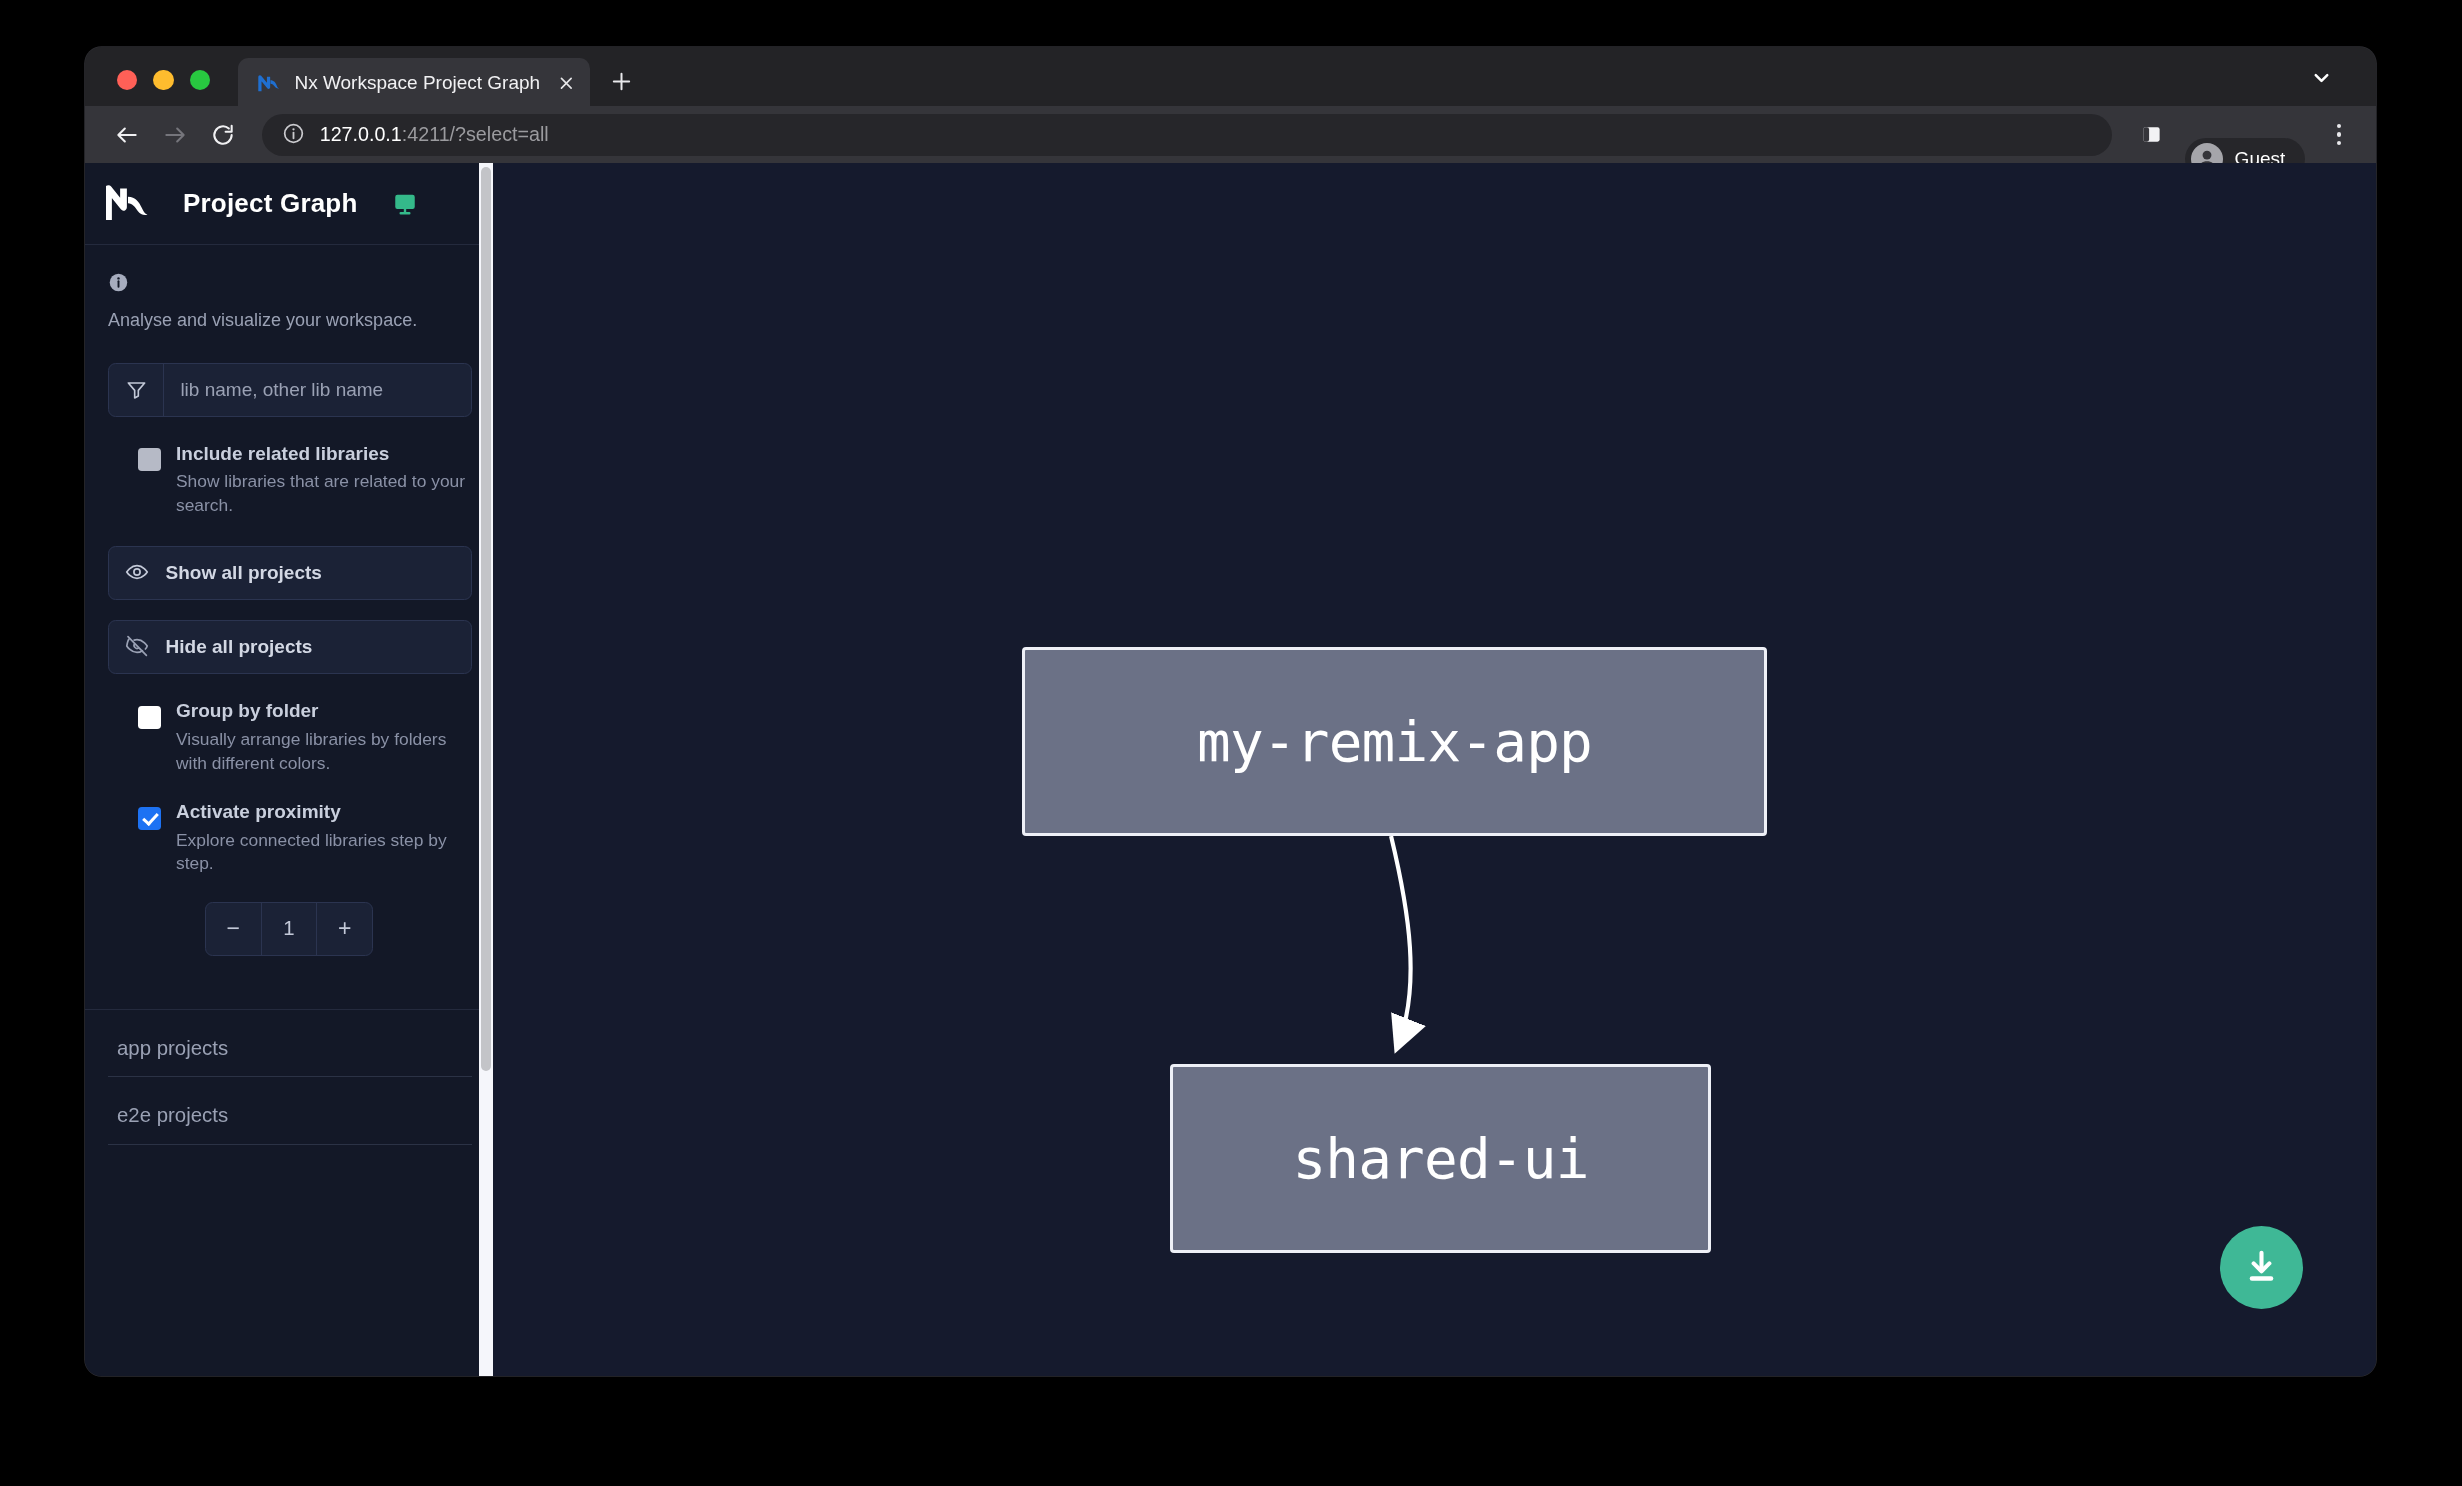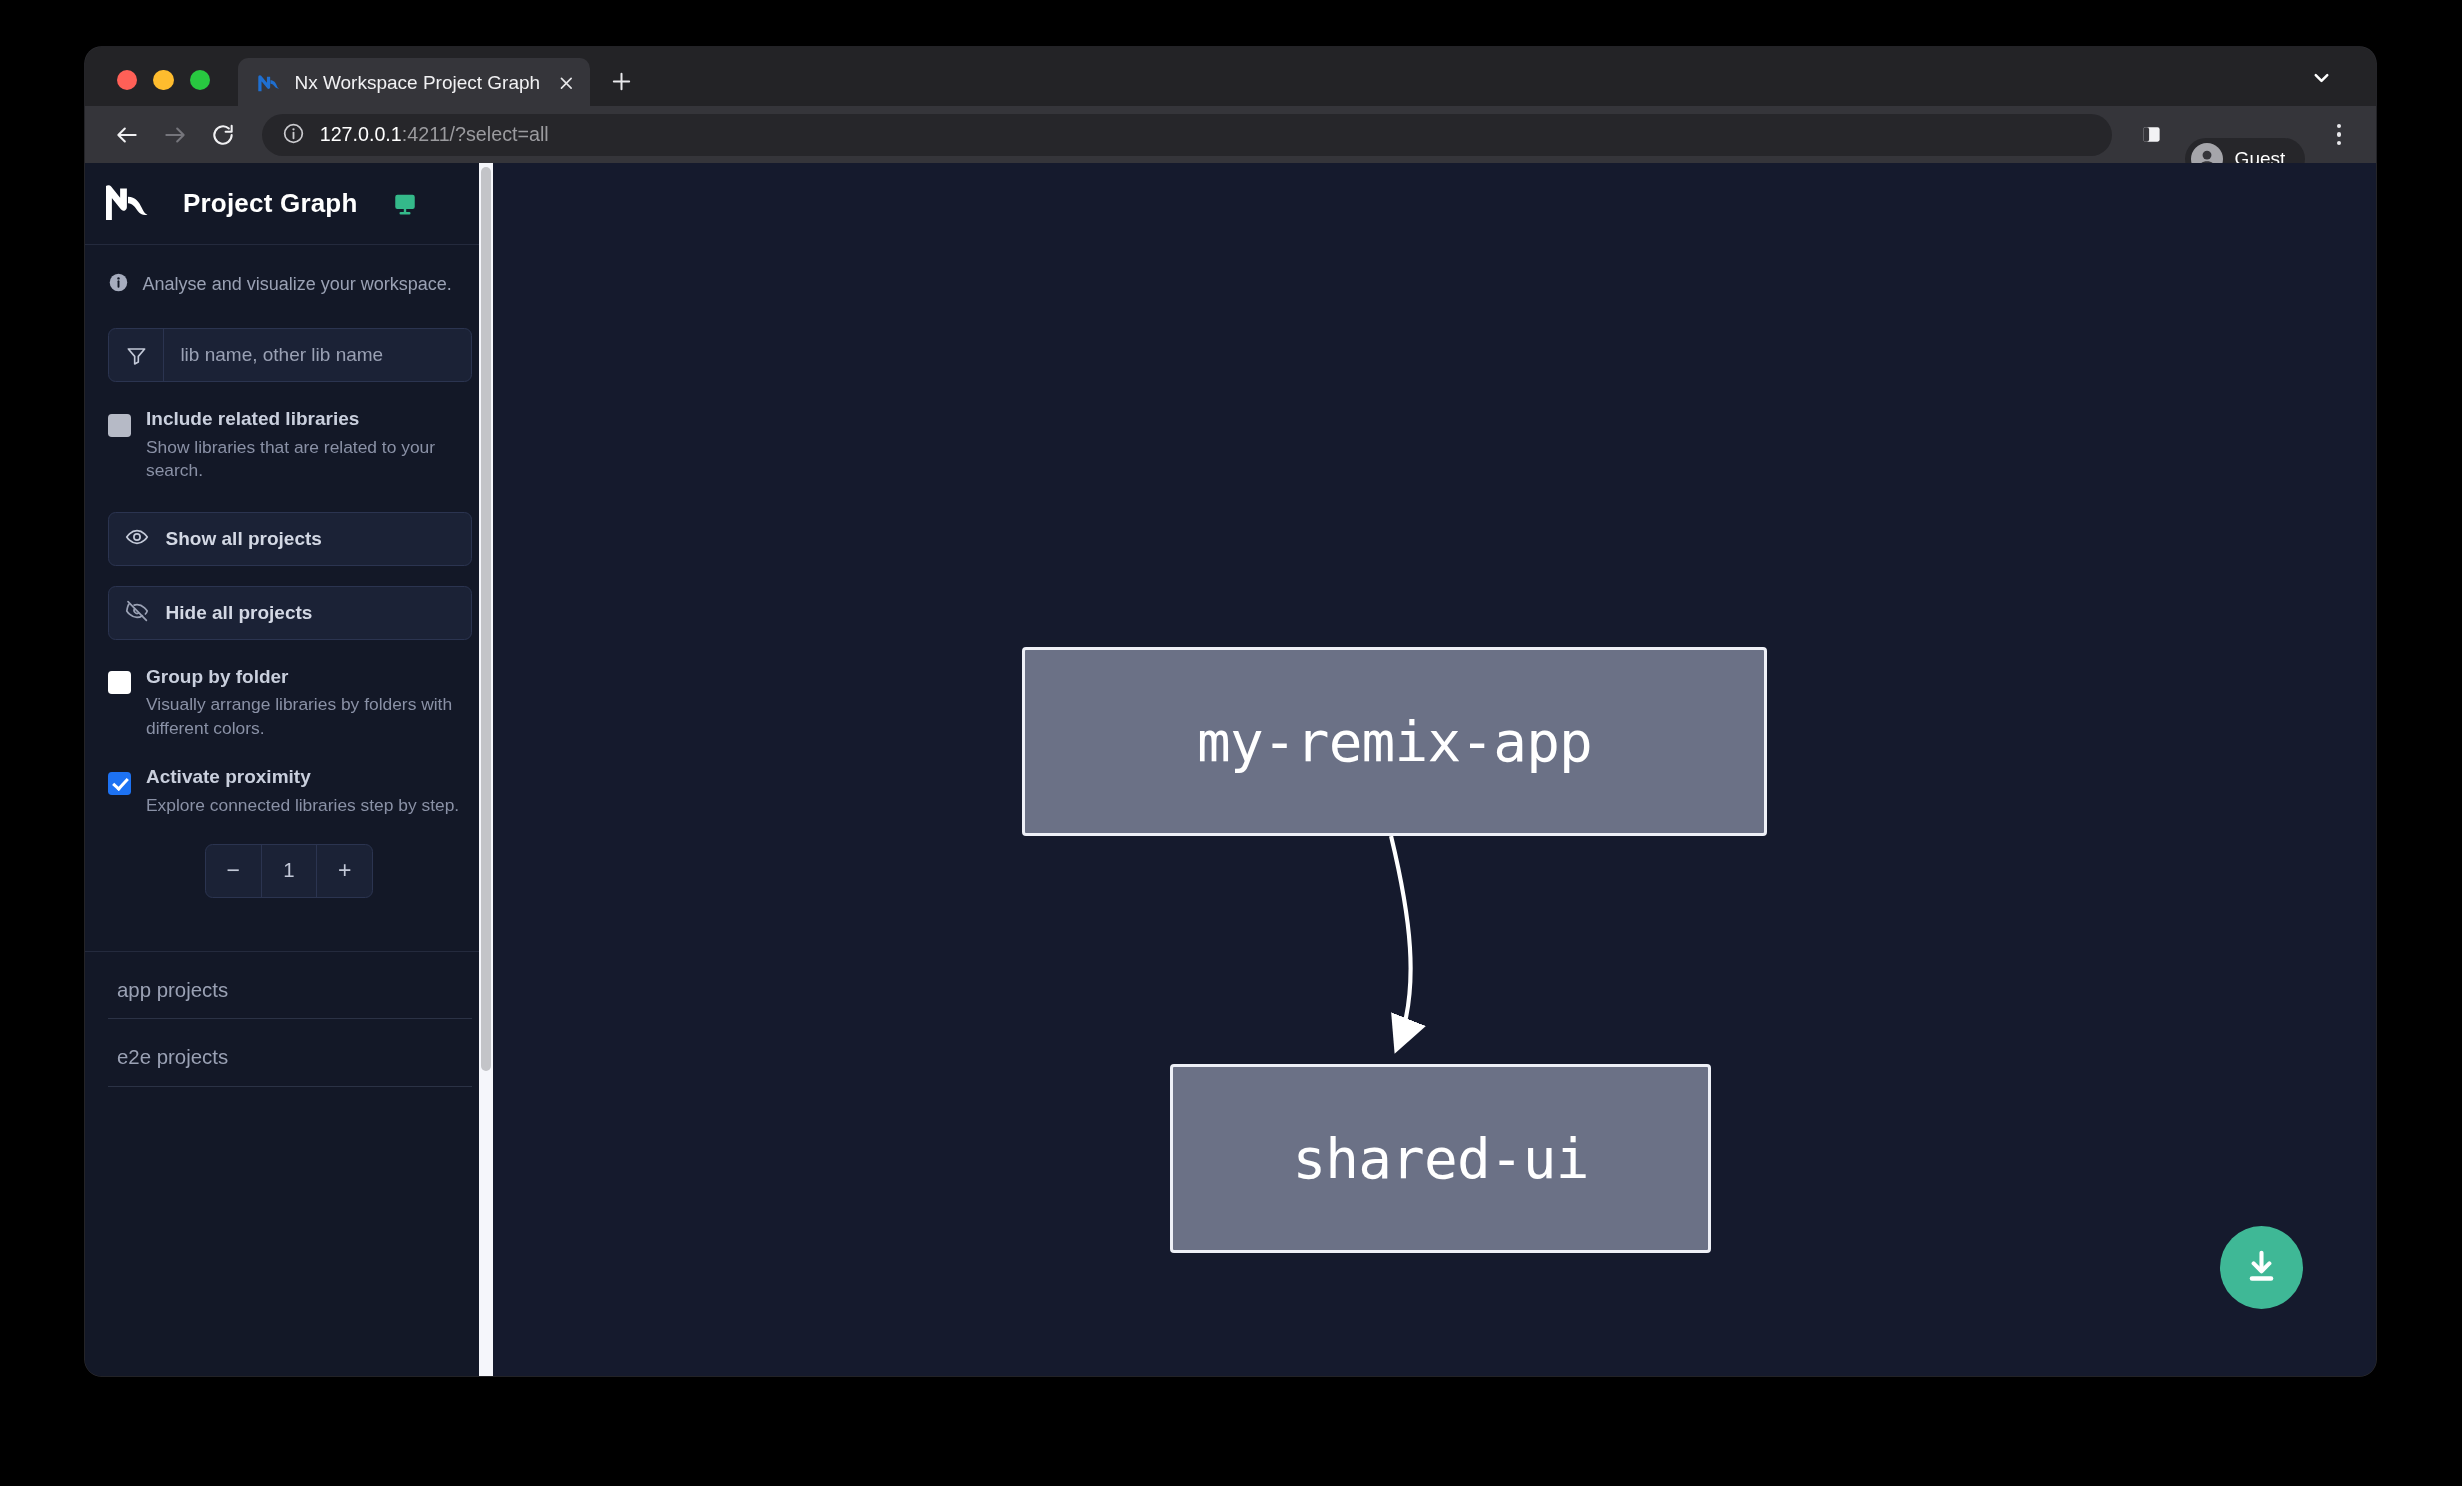--- a/index.html
+++ b/index.html
@@ -142,22 +142,23 @@
     display: flex; align-items: center;
     padding: 0 0 0 21px;
     gap: 24px;
     border-bottom: 0.8px solid #242a3d;
   }
   #nx-logo { width: 53px; height: 39px; flex: 0 0 53px; }
   #app-title { color: #ffffff; font-size: 26px; font-weight: 700; letter-spacing: 0.2px; }
   #monitor-icon { margin-left: 10.6px; width: 26px; height: 26px; }
 
   #sidebar-subtitle-row {
-    display: flex; align-items: center; gap: 13.6px;
+    display: flex; gap: 13.6px;
     padding: 27px 21px 0 23px;
+    flex-direction: column;
   }
   #sidebar-subtitle { color: #9aa1b4; font-size: 18px; }
 
   #filter-box {
     margin: 32px 21px 0 23px;
     height: 54px;
     background: #1b2236;
     border: 0.8px solid #2b3category;
     border: 0.8px solid #2b3450;
     border-radius: 7.6px;
@@ -167,21 +168,21 @@
   #filter-divider { width: 0.8px; height: 100%; background: #2b3450; }
   #filter-input {
     flex: 1 1 auto; height: 100%;
     background: transparent; border: none; outline: none;
     color: #dbe0ec; font-size: 19px;
     padding: 0 16.6px;
     font-family: "Liberation Sans", sans-serif;
   }
   #filter-input::placeholder { color: #9aa1b4; }
 
-  .opt-row { display: flex; padding: 0 21px 0 23px; margin-top: 27px; }
+  .opt-row { display: flex; padding: 0 21px 0 23px; margin-top: 27px; margin-left: 30px; }
   .opt-check {
     width: 23px; height: 23px; flex: 0 0 23px;
     border-radius: 3.8px; margin-top: 4.5px; margin-right: 15px;
     position: relative;
   }
   .opt-check.disabled { background: #b6bac6; }
   .opt-check.empty { background: #ffffff; }
   .opt-check.checked { background: #1d72f3; }
   .opt-check.checked::after {
     content: ""; position: absolute;

